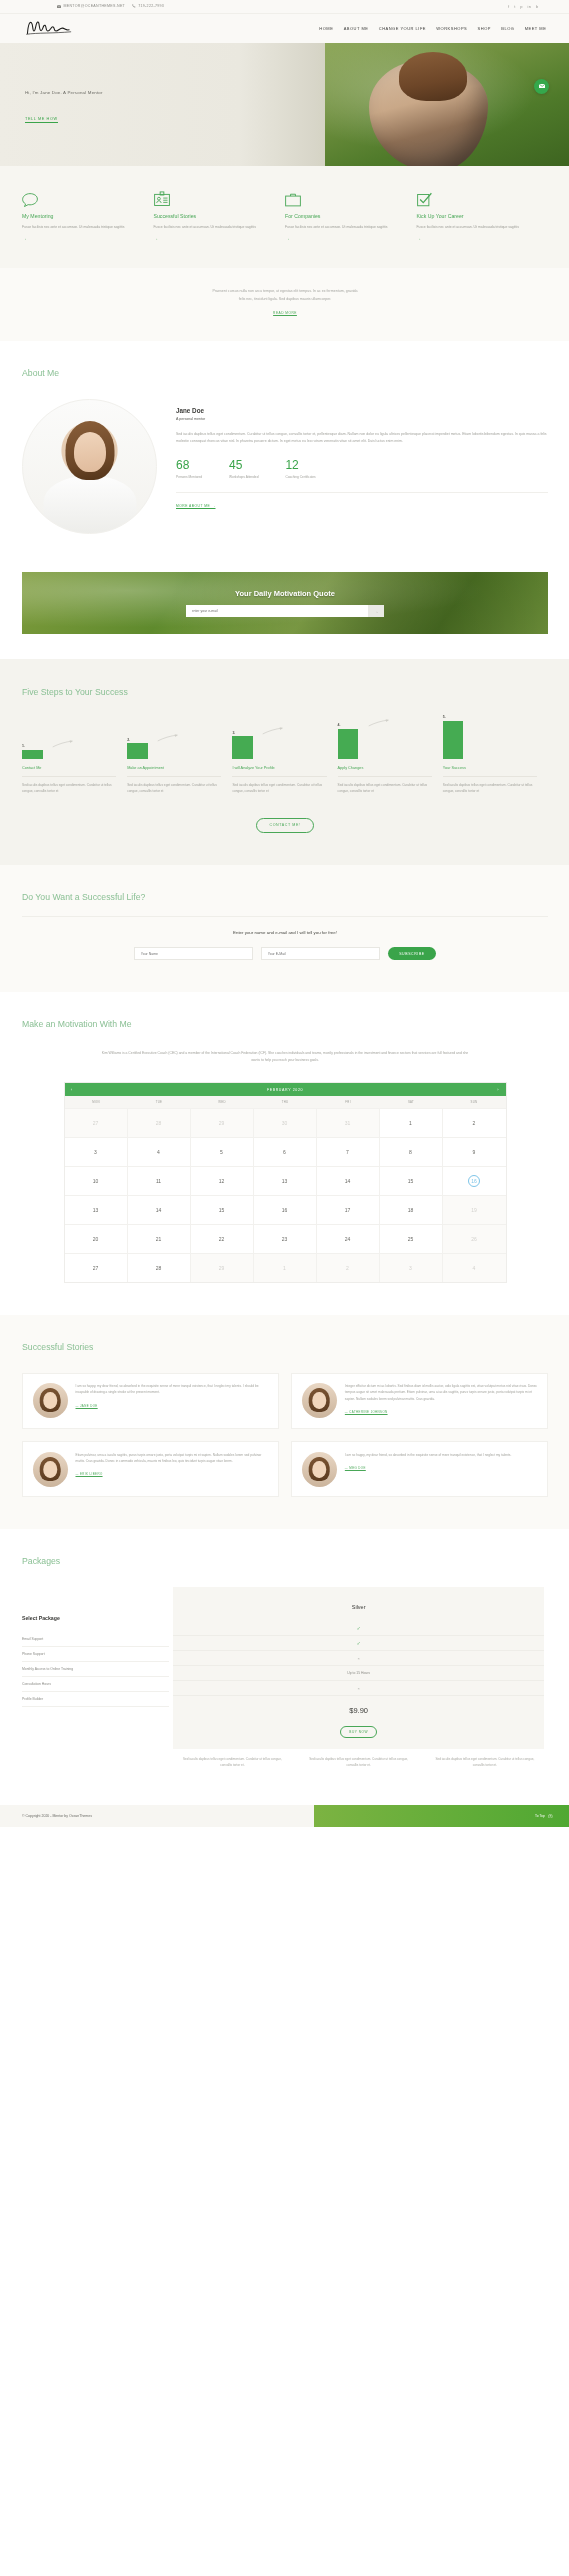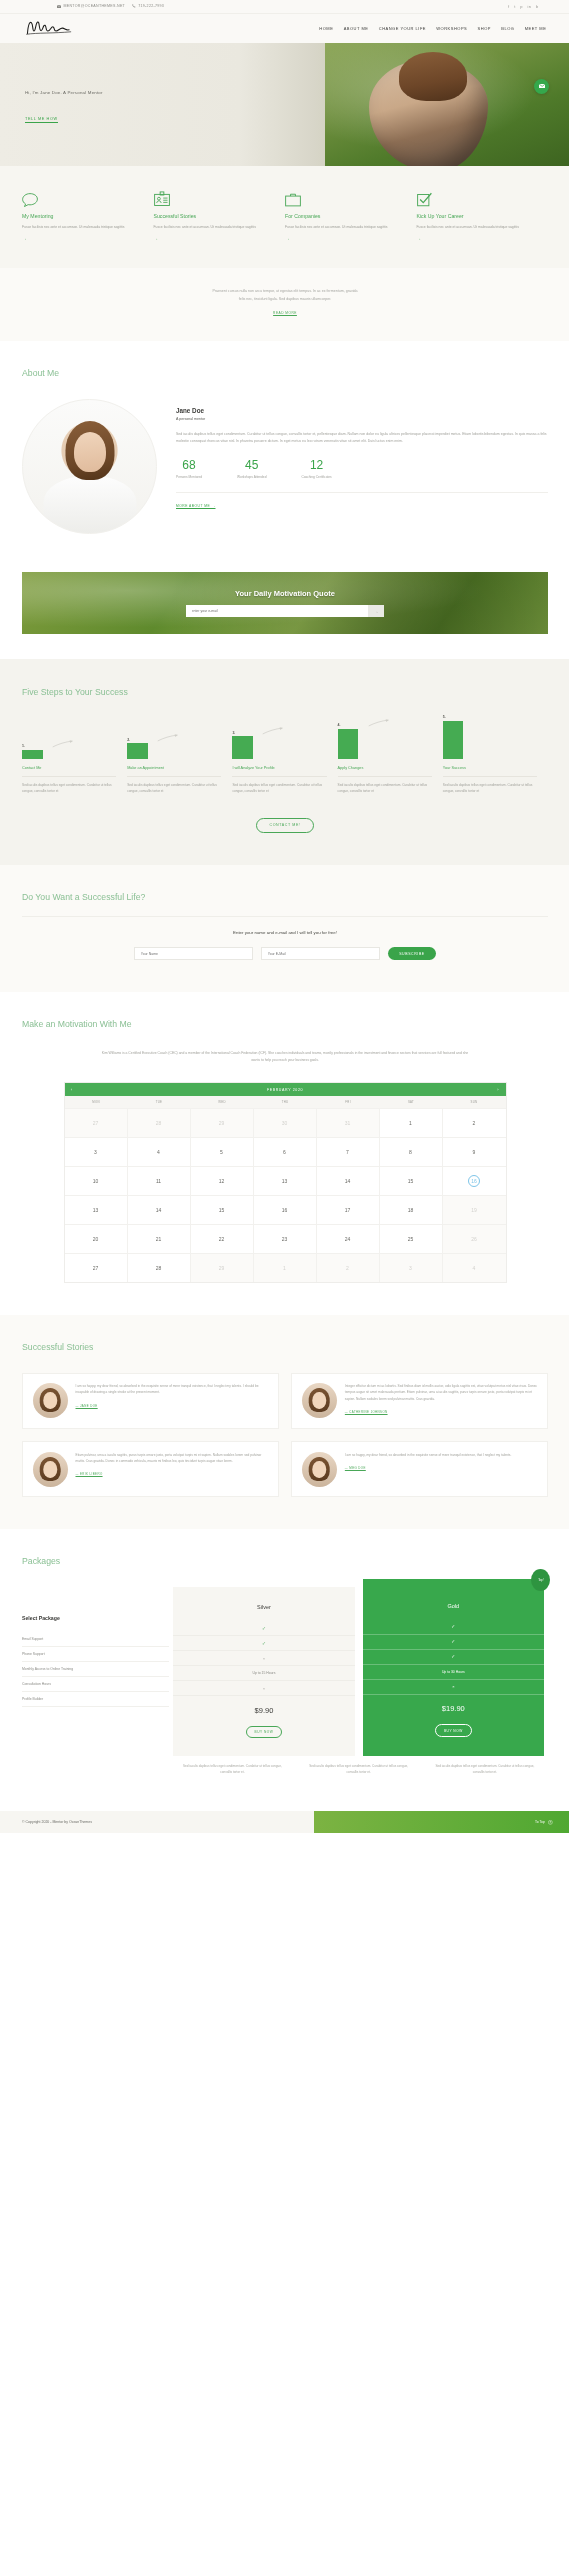--- a/index.html
+++ b/index.html
@@ -165,21 +165,21 @@
   }
   .about-photo .body {
     position:absolute; left:50%; bottom:0; transform:translateX(-50%);
     width: 93px; height: 57px; border-radius: 46% 46% 0 0;
     background: linear-gradient(180deg,#fdfdfd,#ededea);
   }
   .about-right { flex: 1; padding-top: 8px;}
   .about-name { font-size: 6.3px; color: #3b3b38; font-weight: 700; margin-bottom: 3.2px;}
   .about-role { font-size: 3.6px; color: #5d5d58; margin-bottom: 9.5px;}
   .about-text { font-size: 3.5px; line-height: 2.05; color: #a2a29c; margin-bottom: 14.2px;}
-  .stats { display:flex; gap: 35px; padding-bottom: 12.7px; border-bottom: 0.8px solid #f0efeb; text-align: center; }
+  .stats { display:flex; gap: 27px; padding-bottom: 12.7px; border-bottom: 0.8px solid #f0efeb; }
   .stat-num { font-size: 12px; color: #3aa44a; font-weight: 400; line-height: 1;}
   .stat-lbl { font-size: 3.2px; color: #a2a29c; margin-top: 4px;}
   .more-link { display:inline-block; margin-top: 11px; font-size: 3.3px; letter-spacing:0.5px; color:#3aa44a; text-transform:uppercase;}
 
   
   .motiv-wrap { padding: 11px 22px 25px; background:#fff;}
   .motiv {
     height: 62px;
     background:
       radial-gradient(ellipse at 20% 30%, rgba(255,255,255,.28), transparent 60%),
@@ -698,41 +698,20 @@
         <div class="pack-cell">
             <span>Up to 15 Hours</span>
           </div>
         <div class="pack-cell">
             <span class="cross">×</span>
           </div>
         <div class="pack-price">$9.90</div>
         <button class="buy-btn">BUY NOW</button>
       </div>
 
-      <div class="pack-col featured">
-        <div class="top-badge">Top!</div>
-        <div class="pack-name">Gold</div>
-        <div class="pack-cell">
-            <span class="tick">✓</span>
-          </div>
-        <div class="pack-cell">
-            <span class="tick">✓</span>
-          </div>
-        <div class="pack-cell">
-            <span class="tick">✓</span>
-          </div>
-        <div class="pack-cell">
-            <span>Up to 30 Hours</span>
-          </div>
-        <div class="pack-cell">
-            <span class="cross">×</span>
-          </div>
-        <div class="pack-price">$19.90</div>
-        <button class="buy-btn">BUY NOW</button>
-      </div>
 
     </div>
     <div class="pack-notes">
       <div class="spacer"></div>
       <div class="pack-note">Sed iaculis dapibus tellus eget condimentum. Curabitur ut tellus congue, convallis tortor et.</div>
       <div class="pack-note">Sed iaculis dapibus tellus eget condimentum. Curabitur ut tellus congue, convallis tortor et.</div>
       <div class="pack-note">Sed iaculis dapibus tellus eget condimentum. Curabitur ut tellus congue, convallis tortor et.</div>
     </div>
   </div>
 

